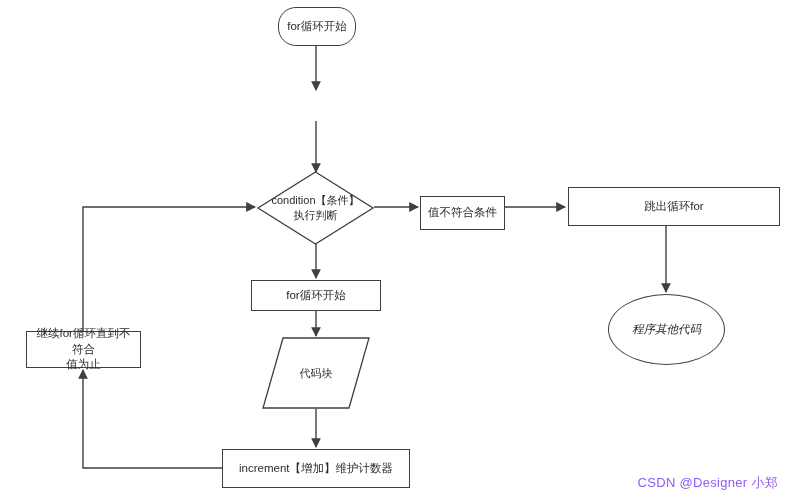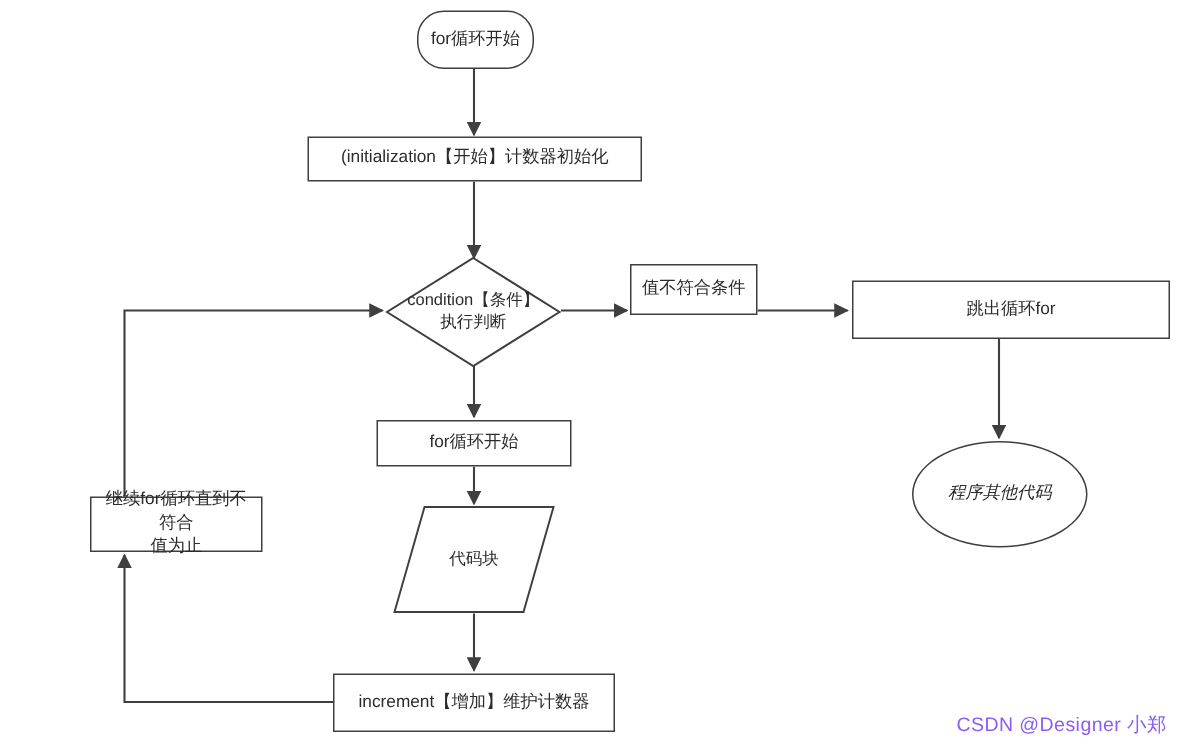--- a/index.html
+++ b/index.html
@@ -102,33 +102,30 @@
       <path d="M 316 409 L 316 447"></path>
       <path d="M 222 468 L 83 468 L 83 370"></path>
       <path d="M 83 331 L 83 207 L 255 207"></path>
     </g>
   </svg>
 
   <div class="node rounded" style="left:278px; top:7px; width:78px; height:39px;border-radius:18px;">
     <span class="label">for循环开始</span>
   </div>
 
-  <div class="node plain" style="left:205px; top:91px; width:223px; height:30px;">
-    <span class="label">(initialization【开始】计数器初始化</span>
-  </div>
 
   <div class="shape-wrap" style="left:257px; top:171px; width:117px; height:74px;">
     <svg width="117" height="74" viewBox="0 0 117 74" xmlns="http://www.w3.org/2000/svg">
       <polygon points="58.5,1 116,37 58.5,73 1,37" fill="#ffffff" stroke="#3f3f3f" stroke-width="1.3"></polygon>
     </svg>
     <span class="label">condition【条件】
 执行判断</span>
   </div>
 
-  <div class="node plain" style="left:420px; top:176px; width:85px; height:34px;justify-content:center;">
+  <div class="node plain" style="left:420px; top:196px; width:85px; height:34px;justify-content:center;">
     <span class="label">值不符合条件</span>
   </div>
 
   <div class="node plain" style="left:568px; top:187px; width:212px; height:39px;">
     <span class="label">跳出循环for</span>
   </div>
 
   <div class="node ellipse" style="left:608px; top:294px; width:117px; height:71px;">
     <span class="label">程序其他代码</span>
   </div>
@@ -141,20 +138,20 @@
     <svg width="108" height="72" viewBox="0 0 108 72" xmlns="http://www.w3.org/2000/svg">
       <polygon points="21,1 107,1 87,71 1,71" fill="#ffffff" stroke="#3f3f3f" stroke-width="1.3"></polygon>
     </svg>
     <span class="label">代码块</span>
   </div>
 
   <div class="node plain" style="left:222px; top:449px; width:188px; height:39px;">
     <span class="label">increment【增加】维护计数器</span>
   </div>
 
-  <div class="node plain" style="left:26px; top:331px; width:115px; height:37px;margin-left:34px;">
+  <div class="node plain" style="left:26px; top:331px; width:115px; height:37px;">
     <span class="label">继续for循环直到不符合
 值为止</span>
   </div>
 
   <div id="watermark">CSDN @Designer 小郑</div>
 
 </div>
 
 </body></html>

